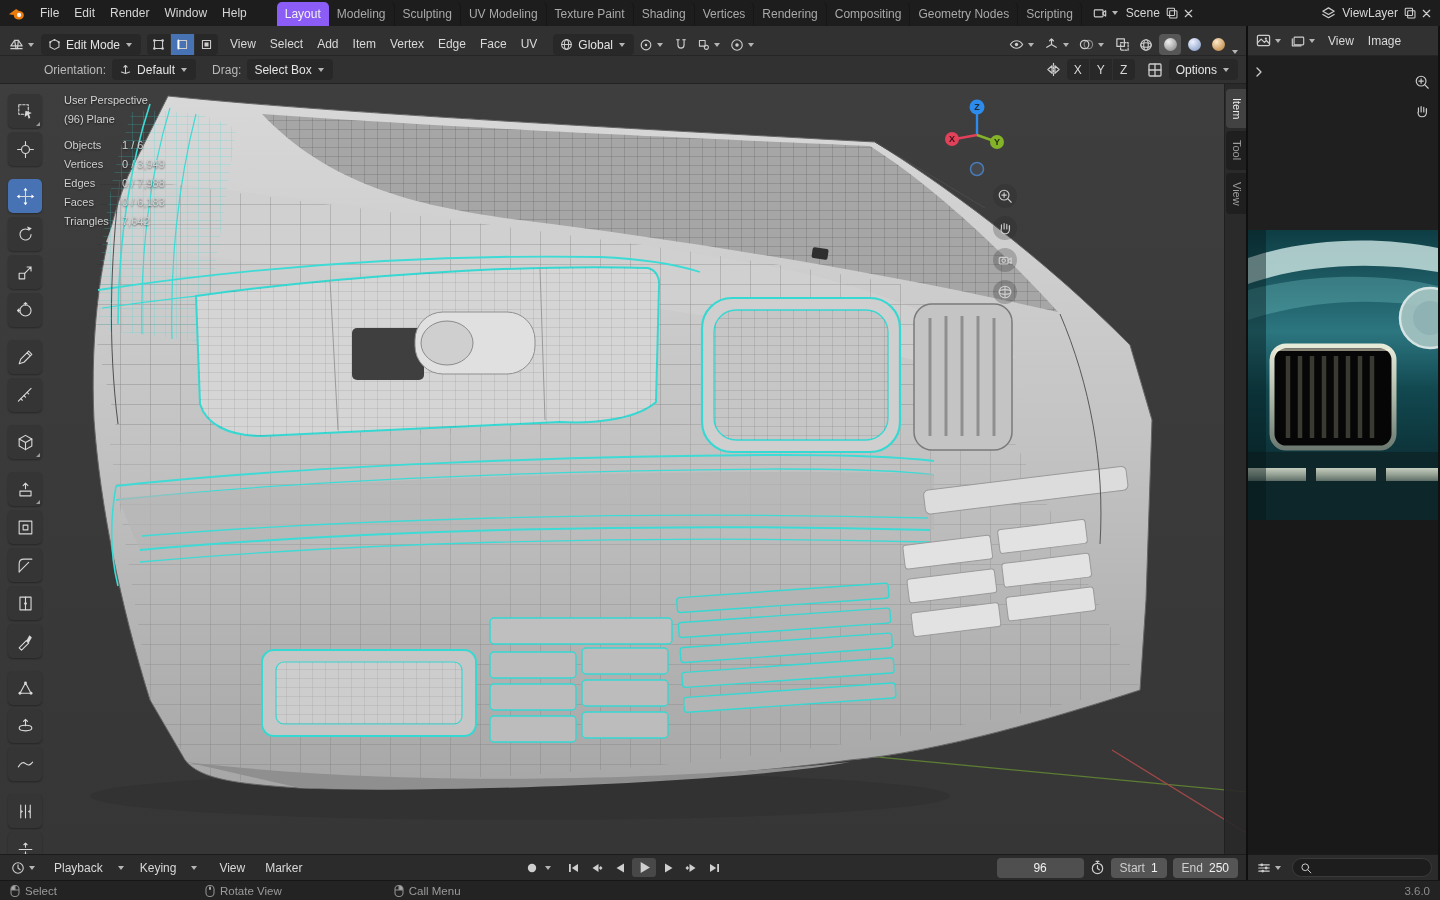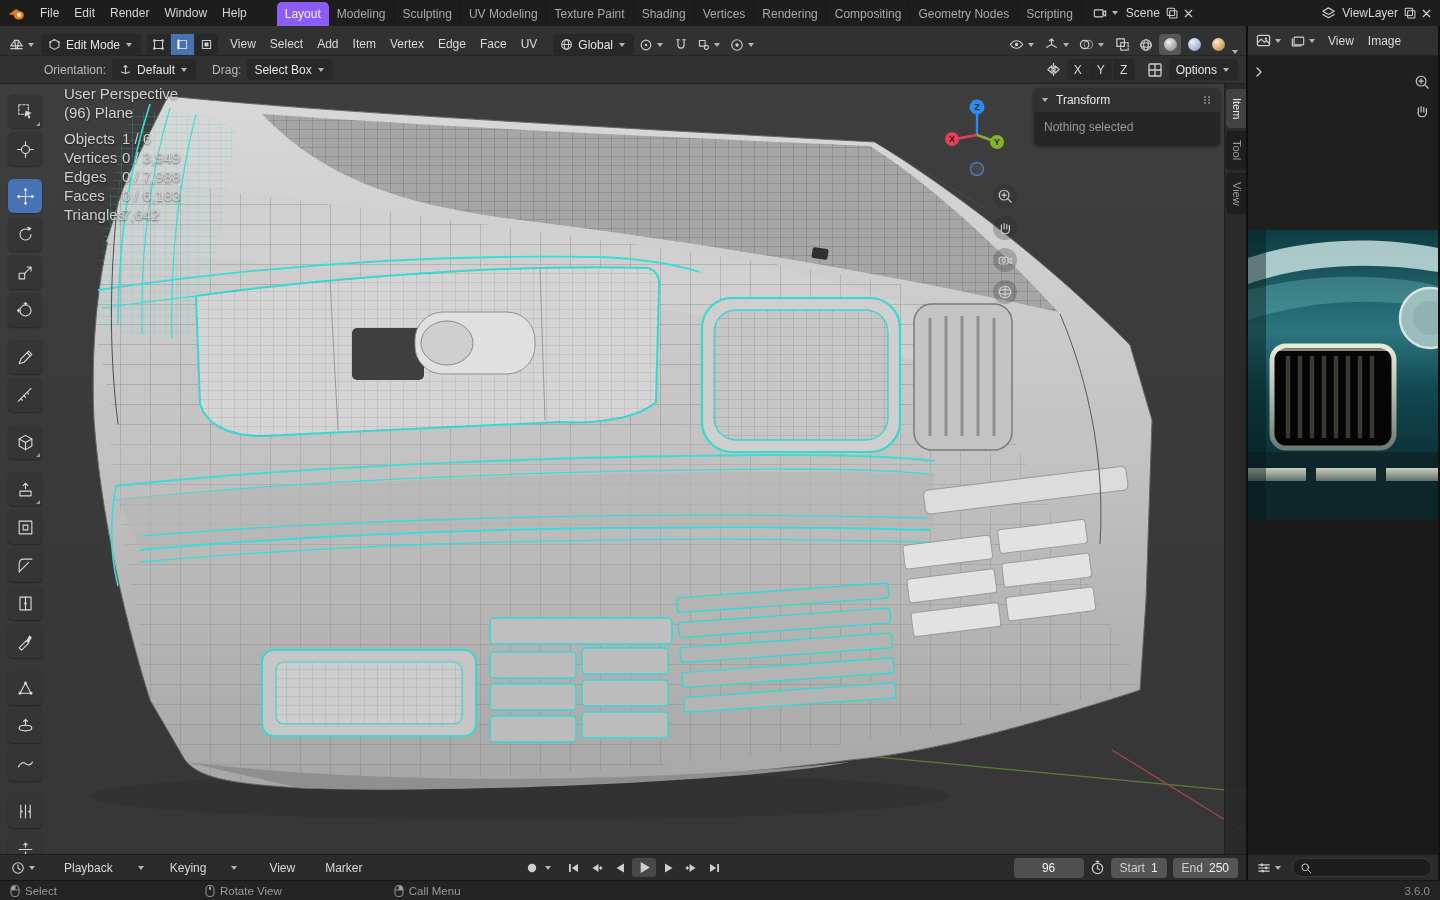--- a/index.html
+++ b/index.html
@@ -62,49 +62,49 @@
 
   
   .toolbar{position:absolute;left:8px;top:10px;width:38px;display:flex;flex-direction:column;gap:4px}
   .tool{width:34px;height:34px;background:#353535;border-radius:5px;display:flex;align-items:center;justify-content:center;position:relative;flex:none;box-shadow:0 1px 2px rgba(0,0,0,.35)}
   .tool.active{background:#4772b3}
   .tool.gap{margin-top:9px}
   .tool.sub::after{content:"";position:absolute;right:2px;bottom:2px;border-left:4px solid transparent;border-bottom:4px solid #9a9a9a}
   svg.tic{width:19px;height:19px;stroke:#d8d8d8;fill:none;stroke-width:1.4;stroke-linecap:round;stroke-linejoin:round}
 
   
-  .vp-stats{position:absolute;left:64px;top:0;color:#d2d2d2;text-shadow:0 1px 2px rgba(0,0,0,.55);font-size:15px;line-height:19px}
+  .vp-stats{position:absolute;left:64px;top:7px;color:#d2d2d2;text-shadow:0 1px 2px rgba(0,0,0,.55);font-size:11px;line-height:19px}
   .vp-stats .row{display:flex}
   .vp-stats .lab{width:58px;color:#cfcfcf}
   .vp-stats .val{color:#cfcfcf}
 
   
   .nav-gizmo{position:absolute;left:942px;top:14px;width:70px;height:92px}
   .vp-icons{position:absolute;left:993px;top:100px;display:flex;flex-direction:column;gap:8px}
   .vp-icons .vbtn{width:24px;height:24px;border-radius:50%;display:flex;align-items:center;justify-content:center;background:rgba(40,40,40,.25)}
 
   
   .npanel{position:absolute;right:26px;top:4px;width:186px;border-radius:5px;overflow:hidden;box-shadow:0 1px 4px rgba(0,0,0,.4)}
   .np-head{height:24px;background:rgba(48,48,48,.95);display:flex;align-items:center;gap:6px;padding:0 7px;color:#e6e6e6}
   .np-body{background:rgba(35,35,35,.86);padding:8px 10px 12px;color:#9a9a9a}
   .np-grip{margin-left:auto}
   .side-tabs{position:absolute;right:0;top:0;bottom:0;width:22px;background:#282828e6;border-left:1px solid #202020;padding-top:5px;display:flex;flex-direction:column;gap:3px;align-items:flex-end}
   .vtab{writing-mode:vertical-rl;font-size:11px;color:#9d9d9d;background:#1f1f1f;padding:9px 3px;border-radius:4px 0 0 4px;width:20px;text-align:center}
   .vtab.active{background:#424242;color:#ececec}
 
   
-  .timeline{height:26px;background:#2b2b2b;border-top:1px solid #1c1c1c;display:flex;align-items:center;padding:8px 8px;gap:18px;position:relative}
+  .timeline{height:26px;background:#2b2b2b;border-top:1px solid #1c1c1c;display:flex;align-items:center;padding:8px 8px;gap:8px;position:relative}
   .transport{position:absolute;left:50%;transform:translateX(-50%);display:flex;align-items:center;gap:2px}
   .tpbtn{width:21px;height:19px;display:flex;align-items:center;justify-content:center;border-radius:3px}
   .tpbtn.play{background:#484848;width:24px}
   svg.tp{fill:#cfcfcf;stroke:none}
   .tl-right{margin-left:auto;display:flex;align-items:center;gap:6px}
   .field{background:#555;border-radius:4px;height:20px;display:flex;align-items:center;padding:0 9px;color:#f2f2f2;gap:6px}
   .field .flab{color:#cfcfcf}
-  .field.frame{width:70px;justify-content:center;background:#4f4f4f}
+  .field.frame{width:87px;justify-content:center;background:#4f4f4f}
 
   
   .statusbar{height:20px;background:#232323;border-top:1px solid #161616;display:flex;align-items:center;padding:0 10px;color:#9b9b9b;gap:8px;font-size:11.5px}
   .sb-item{display:flex;align-items:center;gap:5px}
   .sb-ver{margin-left:auto;color:#8d8d8d}
   svg.mouse{stroke:#8f8f8f;fill:none;stroke-width:1.1}
   svg.mouse .seg{fill:#a8a8a8;stroke:none}
 
   
   .rp-header{height:30px;background:#313131;border-bottom:1px solid #252525;display:flex;align-items:center;padding:0 5px;gap:2px}
@@ -655,37 +655,20 @@
           </span>
           <span class="vbtn">
             <svg class="ic" width="16" height="16" viewBox="0 0 18 18">
                 <circle cx="9" cy="9" r="6.5"></circle>
                 <ellipse cx="9" cy="9" rx="6.5" ry="2.6"></ellipse>
                 <path d="M9 2.5v13"></path>
               </svg>
           </span>
         </div>
 
-        <div class="npanel">
-          <div class="np-head">
-            <span class="cv"></span>
-            <span>Transform</span>
-            <svg class="ic np-grip" width="12" height="12" viewBox="0 0 12 12">
-              <circle cx="4" cy="3" r=".9" fill="#9a9a9a" stroke="none"></circle>
-                <circle cx="8" cy="3" r=".9" fill="#9a9a9a" stroke="none"></circle>
-              <circle cx="4" cy="6" r=".9" fill="#9a9a9a" stroke="none"></circle>
-                <circle cx="8" cy="6" r=".9" fill="#9a9a9a" stroke="none"></circle>
-              <circle cx="4" cy="9" r=".9" fill="#9a9a9a" stroke="none"></circle>
-                <circle cx="8" cy="9" r=".9" fill="#9a9a9a" stroke="none"></circle>
-            </svg>
-          </div>
-          <div class="np-body">
-            <span>Nothing selected</span>
-          </div>
-        </div>
 
         <div class="side-tabs">
           <span class="vtab active">Item</span>
           <span class="vtab">Tool</span>
           <span class="vtab">View</span>
         </div>
       </div>
 
       <div class="timeline">
         <span class="ibtn">

